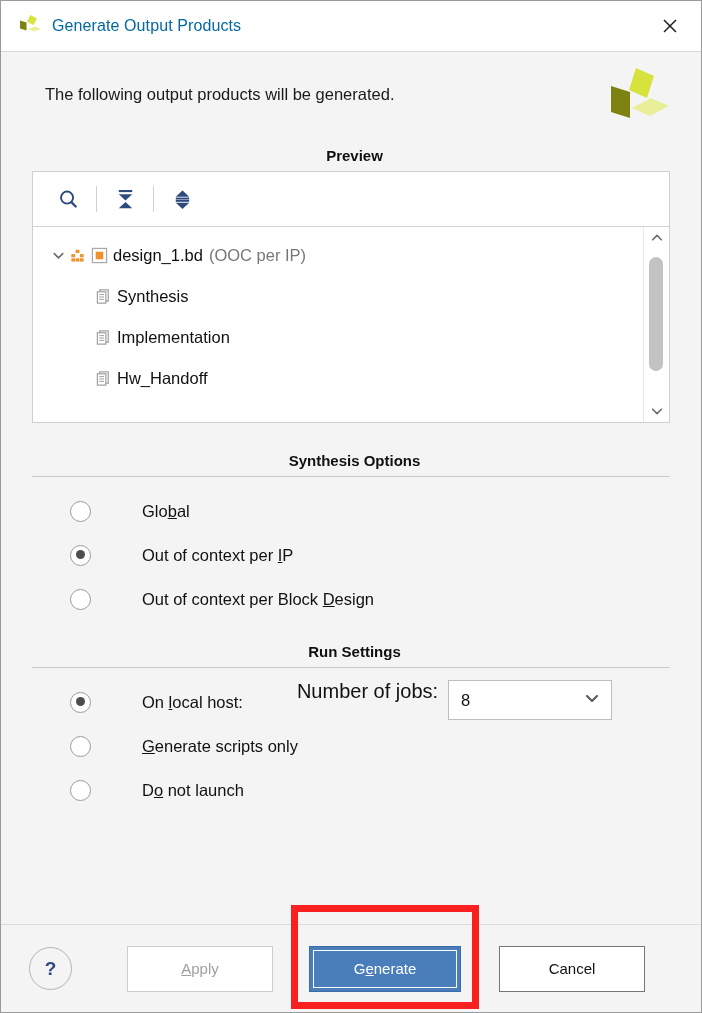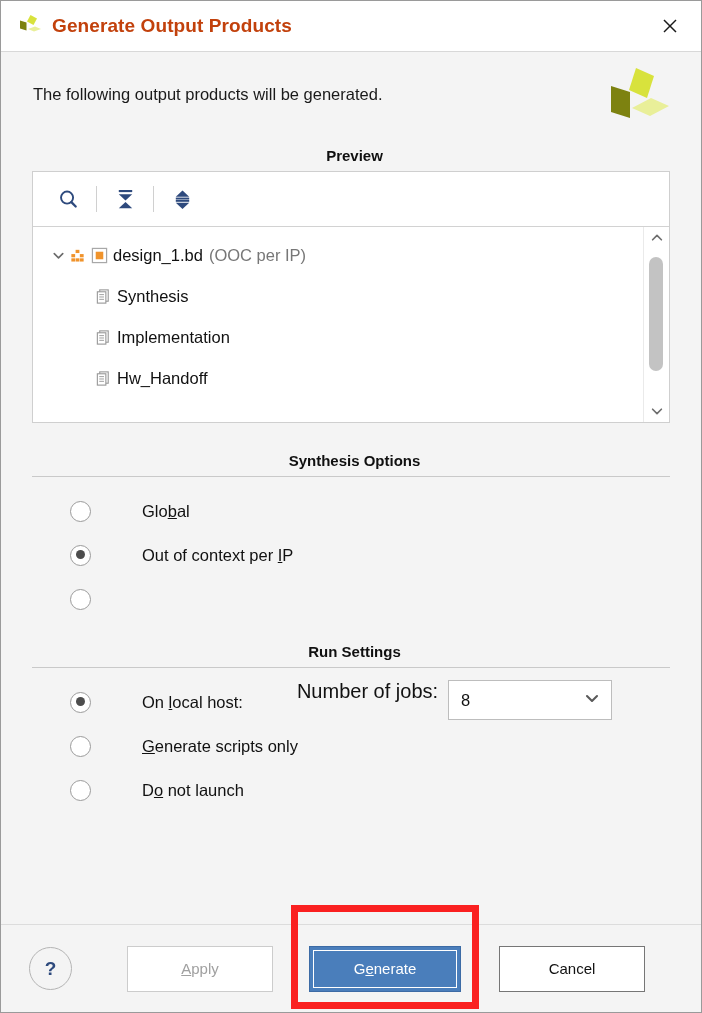--- a/index.html
+++ b/index.html
@@ -37,43 +37,42 @@
     padding: 0 14px 0 16px;
     box-sizing: border-box;
   }
   #titlebar .tb-logo {
     width: 26px;
     height: 26px;
     flex: 0 0 auto;
     margin-right: 9px;
   }
   #titlebar .tb-title {
-    font-size: 19px;
-    color: #c2410c;
+    font-size: 16px;
+    color: #0369a1;
     letter-spacing: 0.1px;
     flex: 1 1 auto;
     white-space: nowrap;
-    font-weight: bold;
   }
   #titlebar .tb-close {
     width: 34px;
     height: 34px;
     flex: 0 0 auto;
     display: flex;
     align-items: center;
     justify-content: center;
     cursor: pointer;
   }
 
   
   #intro {
     flex: 0 0 auto;
     height: 95px;
     position: relative;
-    padding: 33px 0 0 32px;
+    padding: 33px 0 0 44px;
     box-sizing: border-box;
   }
   #intro .intro-text {
     font-size: 16.5px;
     color: #1a1a1a;
   }
   #intro .big-logo {
     position: absolute;
     right: 30px;
     top: 12px;
@@ -524,20 +523,21 @@
     <div class="radio-row">
       <span class="radio"></span>
       <span class="radio-label">Glo<span class="mn">b</span>al</span>
     </div>
     <div class="radio-row">
       <span class="radio checked"></span>
       <span class="radio-label">Out of context per <span class="mn">I</span>P</span>
     </div>
     <div class="radio-row">
       <span class="radio"></span>
+      <span class="radio-label">Out of context per Block <span class="mn">D</span>esign</span>
     </div>
 
     <div class="section-title" style="margin-top:22px;">Run Settings</div>
     <div class="section-rule"></div>
 
     <div id="run-first-row">
       <div class="radio-row">
         <span class="radio checked"></span>
         <span class="radio-label">On <span class="mn">l</span>ocal host:</span>
       </div>

